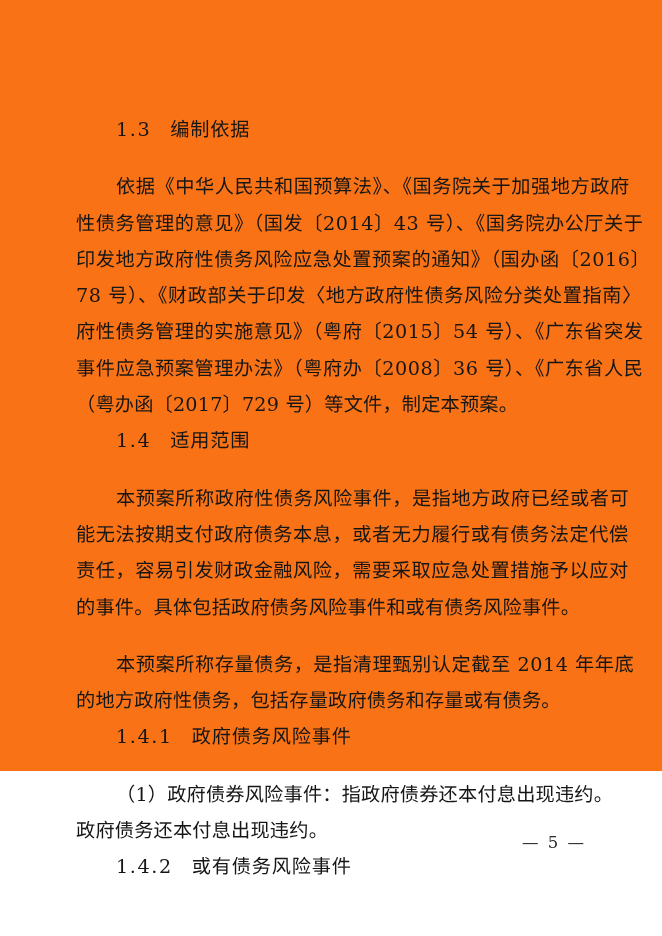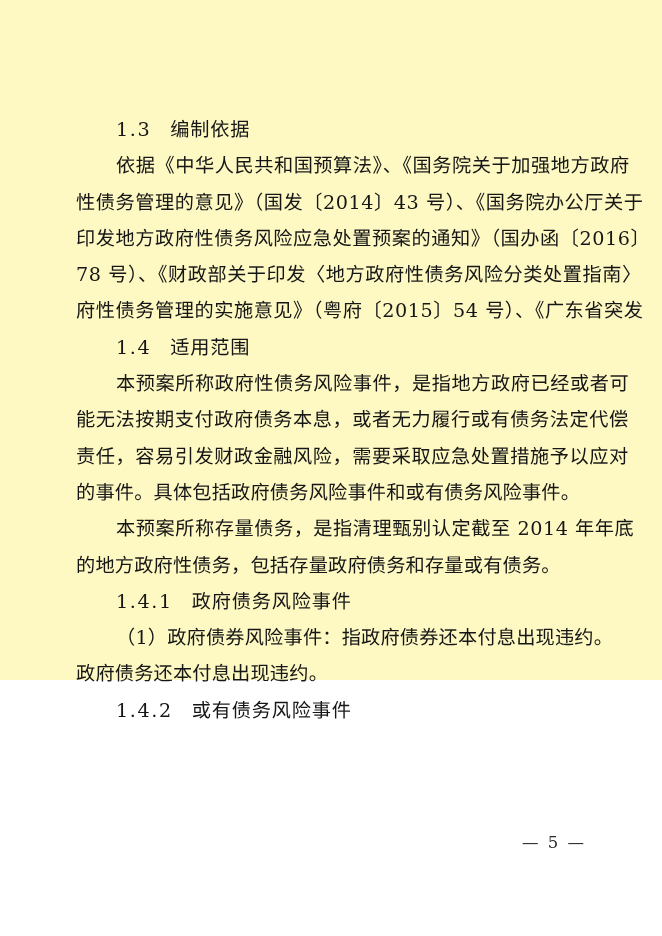--- a/index.html
+++ b/index.html
@@ -14,22 +14,22 @@
     height: 936px;
     overflow: hidden;
     font-family: "DejaVu Serif", "Liberation Serif", serif;
     color: #1a1a1a;
     -webkit-font-smoothing: antialiased;
   }
 
   #page {
     position: relative;
     width: 662px;
-    height: 680px;
-    background: #fef9c3;
+    height: 771px;
+    background: #f97316;
     box-sizing: border-box;
   }
 
   
   #text-body {
     position: absolute;
     left: 76px;
     top: 112px;
     width: 510px;
   }
@@ -46,20 +46,21 @@
   }
 
   
   .line.just {
     letter-spacing: 0.55px;
   }
 
   
   .indent2 {
     padding-left: 40px;
+    margin-top: 21px;
   }
 
   
   .heading {
     padding-left: 40px;
     letter-spacing: 0.8px;
   }
 
   .heading .num {
     font-family: "DejaVu Serif", "Liberation Serif", serif;
@@ -100,20 +101,22 @@
 
   <div id="text-body">
 
     <div class="line heading"><span class="num">1.3</span><span class="gap"></span><span>编制依据</span></div>
 
     <div class="line just indent2 t-tight">依据《中华人民共和国预算法》、《国务院关于加强地方政府</div>
     <div class="line just t-tight">性债务管理的意见》（国发〔2014〕43 号）、《国务院办公厅关于</div>
     <div class="line just t-tight">印发地方政府性债务风险应急处置预案的通知》（国办函〔2016〕</div>
     <div class="line just t-tight">78 号）、《财政部关于印发〈地方政府性债务风险分类处置指南〉</div>
     <div class="line just t-tight">府性债务管理的实施意见》（粤府〔2015〕54 号）、《广东省突发</div>
+    <div class="line just t-tight">事件应急预案管理办法》（粤府办〔2008〕36 号）、《广东省人民</div>
+    <div class="line t-tight">（粤办函〔2017〕729 号）等文件，制定本预案。</div>
 
     <div class="line heading"><span class="num">1.4</span><span class="gap"></span><span>适用范围</span></div>
 
     <div class="line just indent2 t-tight">本预案所称政府性债务风险事件，是指地方政府已经或者可</div>
     <div class="line just t-tight">能无法按期支付政府债务本息，或者无力履行或有债务法定代偿</div>
     <div class="line just t-tight">责任，容易引发财政金融风险，需要采取应急处置措施予以应对</div>
     <div class="line t-tight">的事件。具体包括政府债务风险事件和或有债务风险事件。</div>
 
     <div class="line just indent2 t-tight">本预案所称存量债务，是指清理甄别认定截至 2014 年年底</div>
     <div class="line t-tight">的地方政府性债务，包括存量政府债务和存量或有债务。</div>

